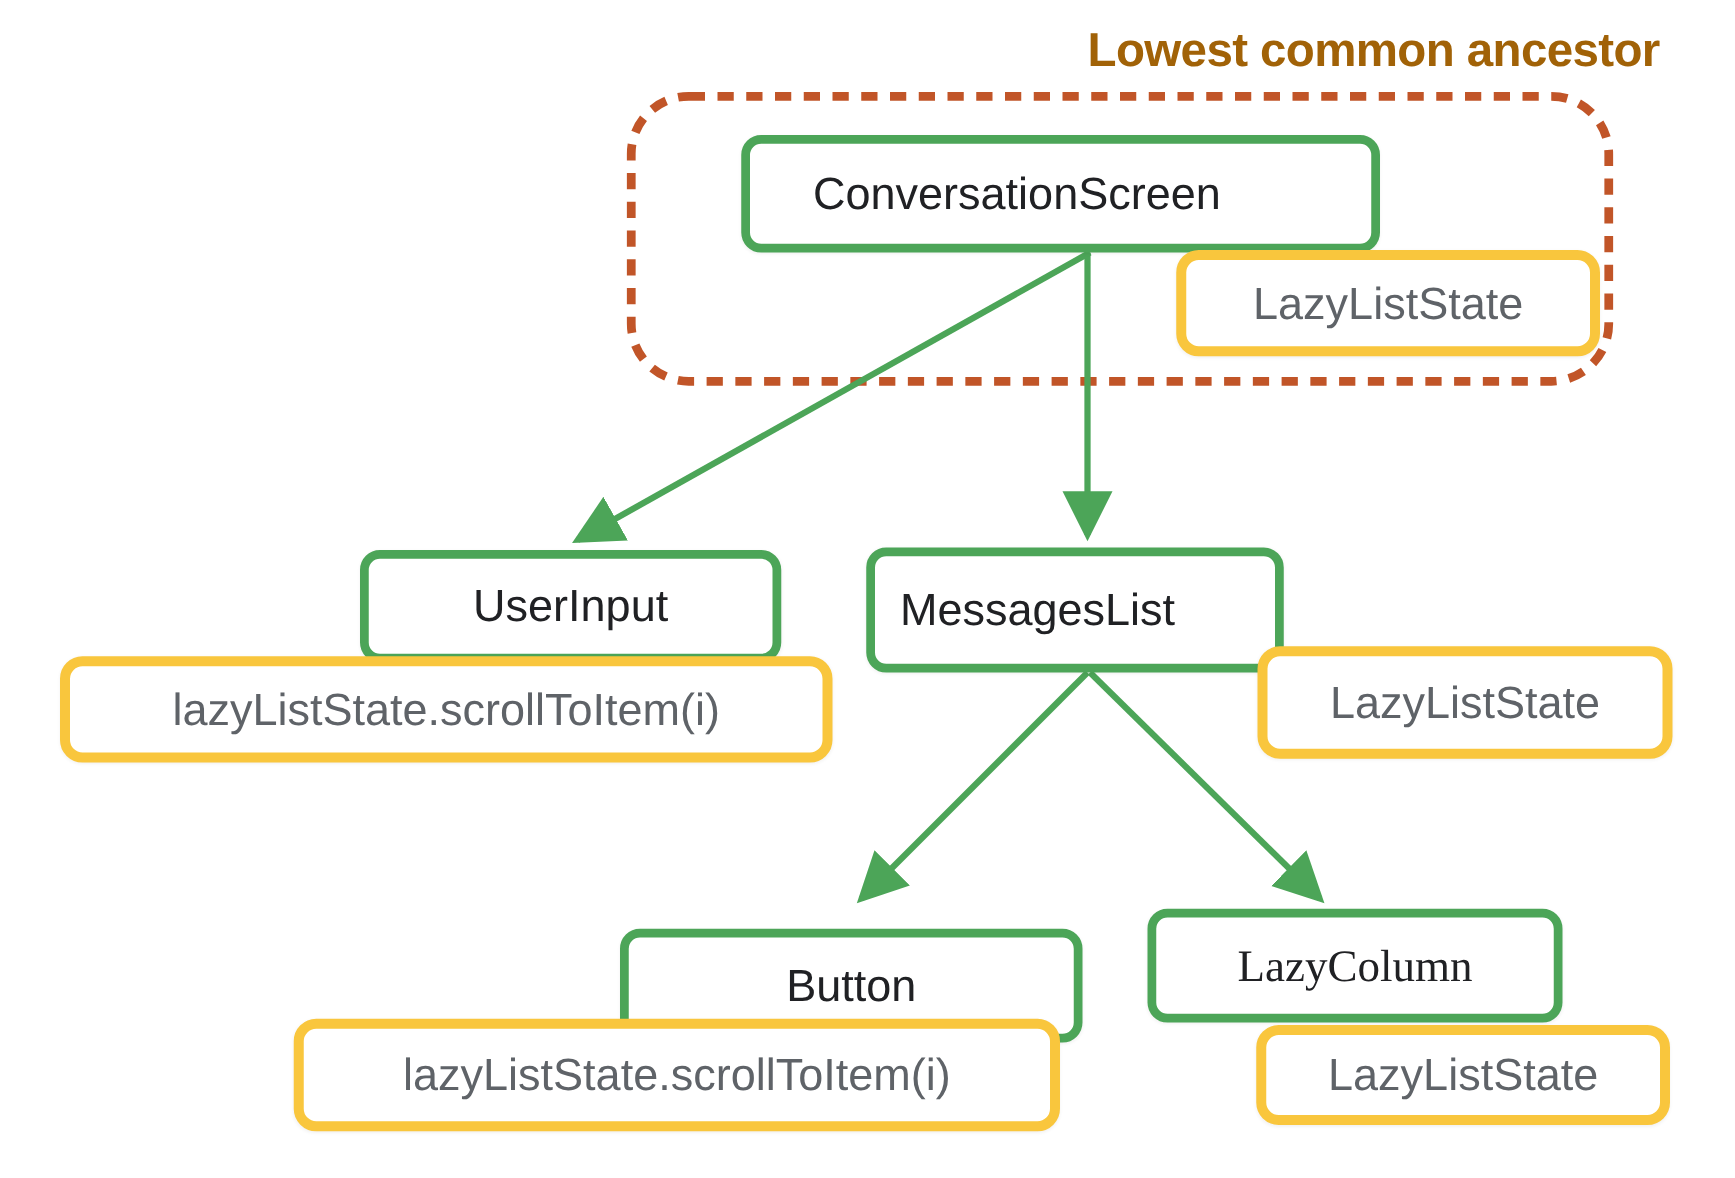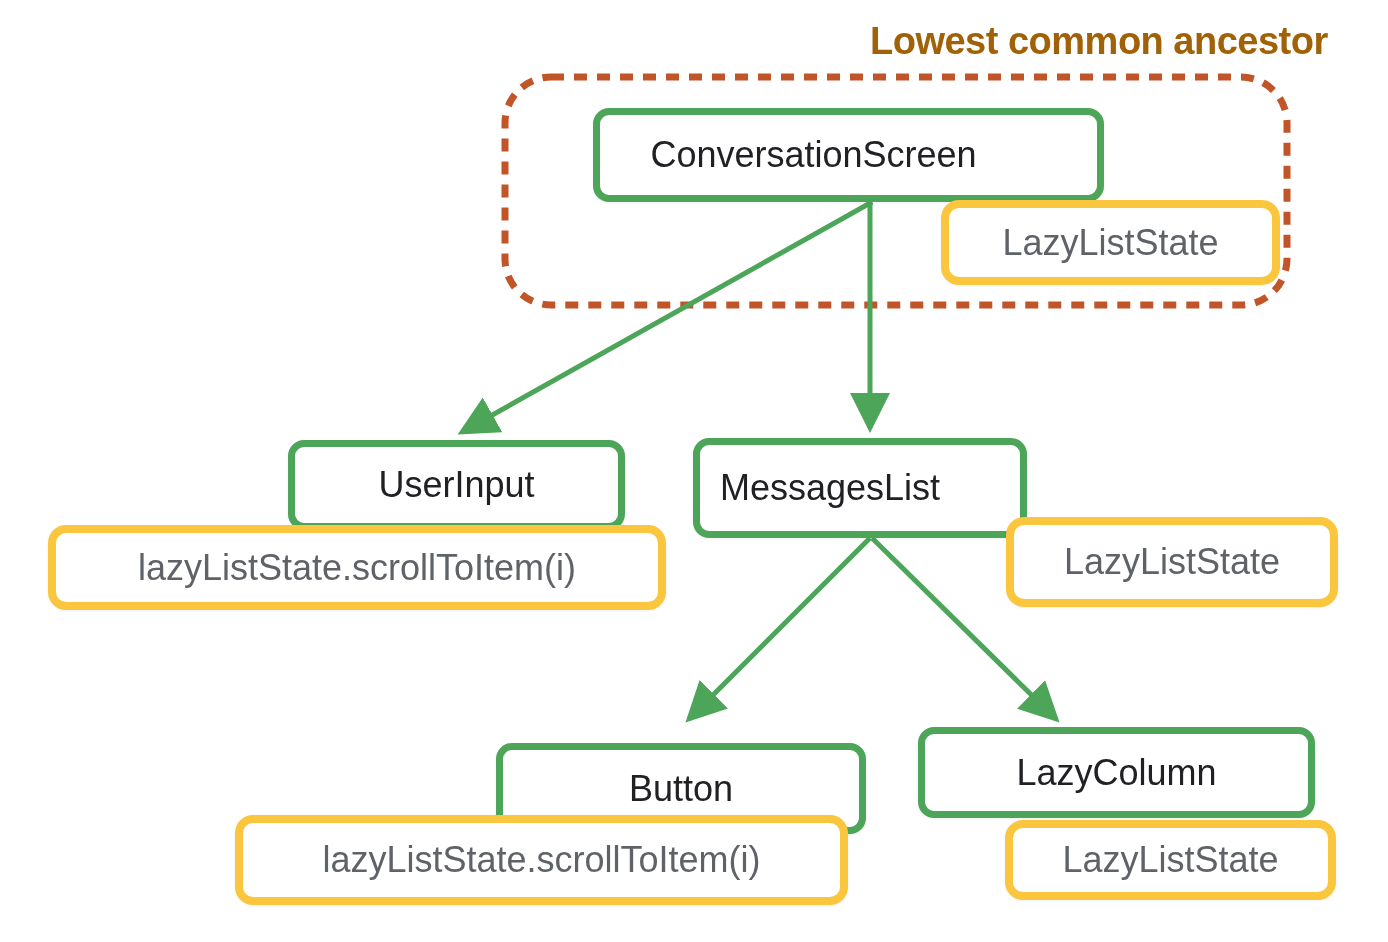--- a/index.html
+++ b/index.html
@@ -84,21 +84,21 @@
   </div>
 
   <div class="node green shift-left-sm" style="left:693px; top:438px; width:334px; height:100px;">
     <span>MessagesList</span>
   </div>
 
   <div class="node green" style="left:496px; top:727px; width:370px; height:91px;margin-top:16px;">
     <span>Button</span>
   </div>
 
-  <div class="node green" style="left:918px; top:727px; width:397px; height:91px;">
+  <div class="node green" style="left:918px; top:727px; width:332px; height:91px;font-family:Liberation Serif, serif;">
     <span>LazyColumn</span>
   </div>
 
   <div class="node yellow" style="left:913px; top:200px; width:339px; height:85px;">
     <span>LazyListState</span>
   </div>
 
   <div class="node yellow" style="left:20px; top:525px; width:618px; height:85px;">
     <span>lazyListState.scrollToItem(i)</span>
   </div>

